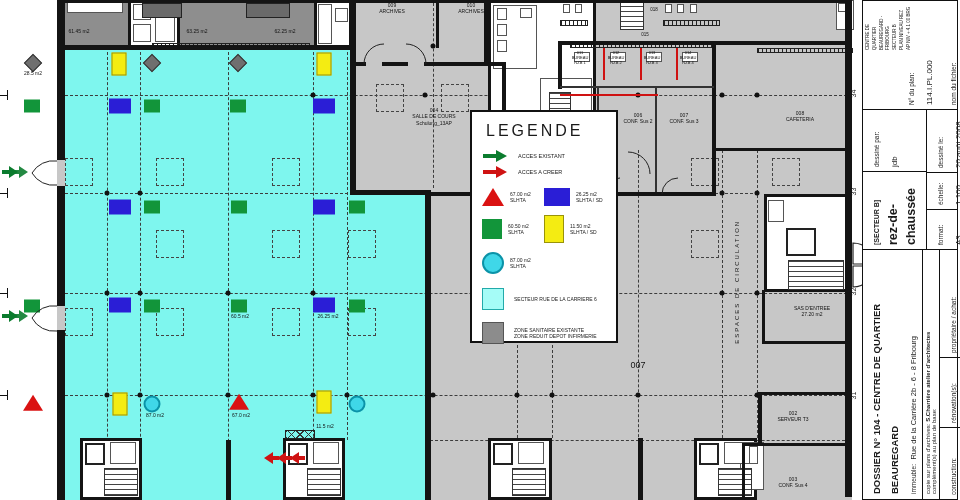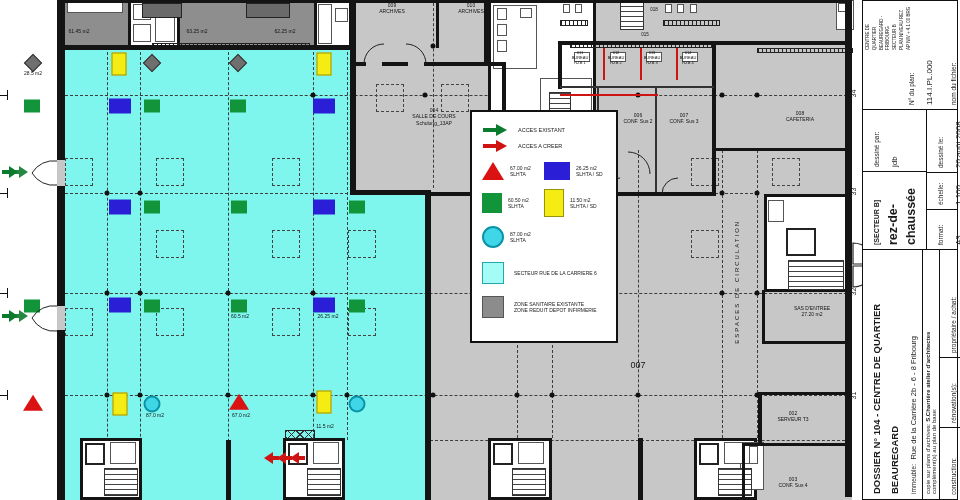--- a/index.html
+++ b/index.html
@@ -354,20 +354,21 @@
   </g>
 
   <g fill="#cf1212">
     <path d="M305 456 h-6 v-4 l-9 6 9 6 v-4 h6 z"></path>
     <path d="M292 456 h-6 v-4 l-9 6 9 6 v-4 h6 z"></path>
     <path d="M279 456 h-6 v-4 l-9 6 9 6 v-4 h6 z"></path>
   </g>
 </svg>
 
 <div class="legend">
+  <div class="lg-title">LEGENDE</div>
   <div class="lg-row">
     <svg width="26" height="12" viewBox="0 0 26 12">
       <path d="M1 4 h13 v-4 l11 6 -11 6 v-4 h-13 z" fill="#0b7c2e"></path>
       </svg>
     <span>ACCES EXISTANT</span>
   </div>
   <div class="lg-row">
     <svg width="26" height="12" viewBox="0 0 26 12">
       <path d="M1 4 h13 v-4 l11 6 -11 6 v-4 h-13 z" fill="#cf1212"></path>
       </svg>

